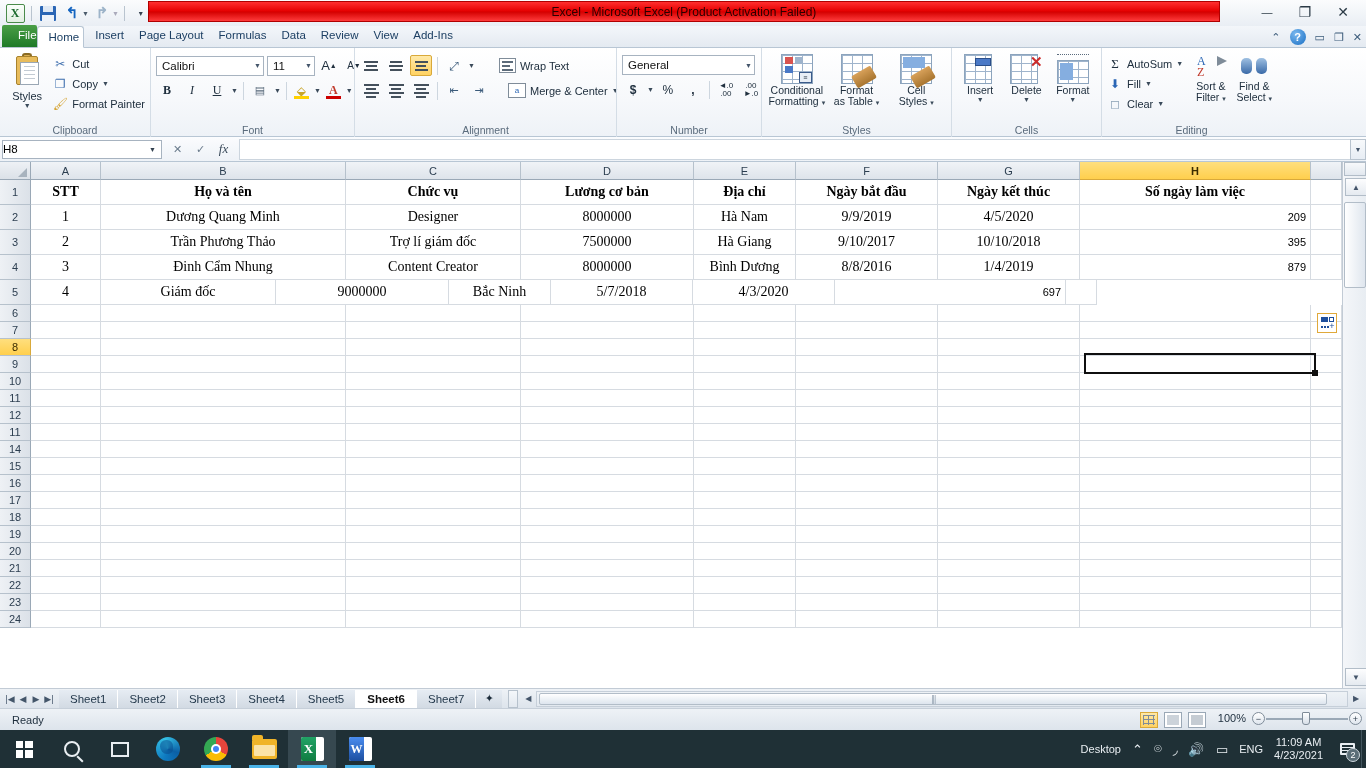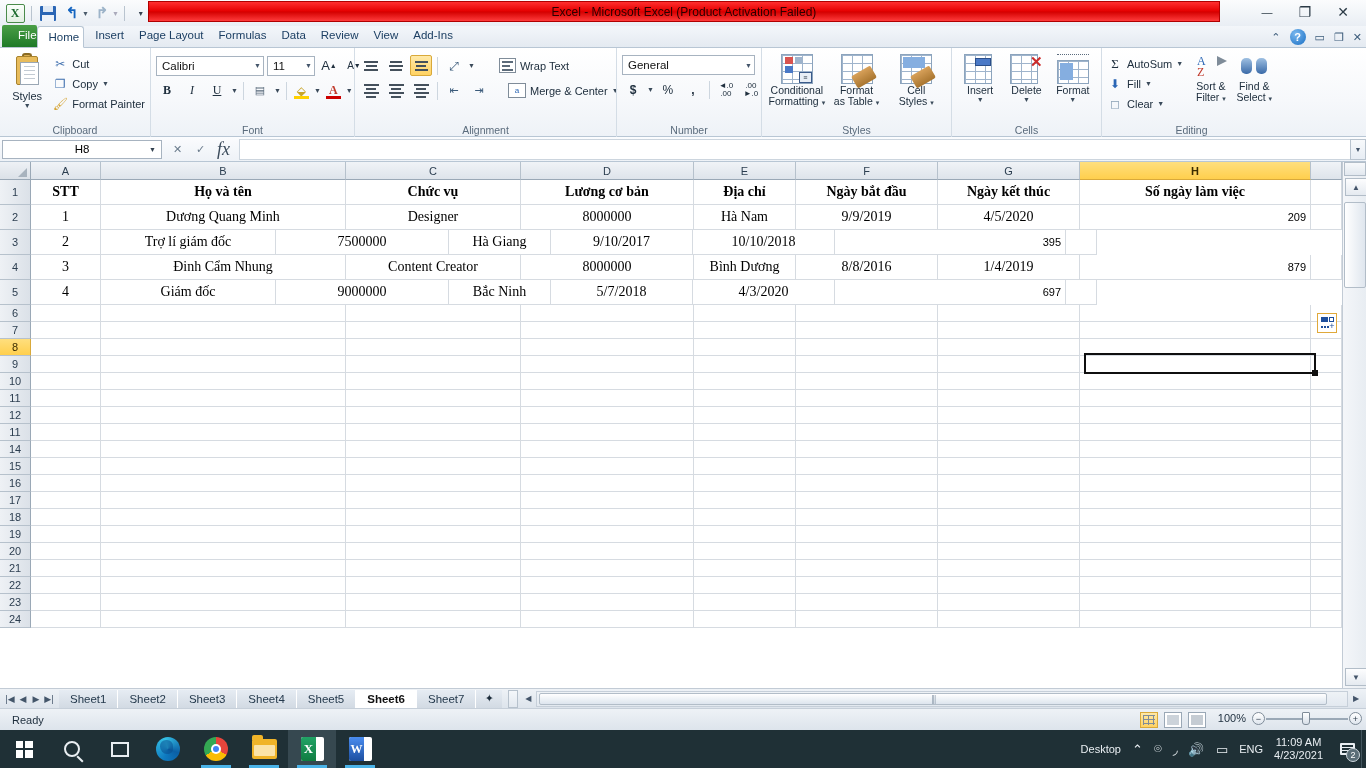--- a/index.html
+++ b/index.html
@@ -160,27 +160,27 @@
   .sum-glyph { font-size: 13px; font-family:"Liberation Serif",serif; }
 
   
   .formulabar {
     position: absolute; top: 137px; left: 0; width: 1366px; height: 25px;
     background: linear-gradient(#fbfcfe,#eef2f7); display: flex; align-items: center;
     border-bottom: 1px solid #b8c6d4;
   }
   .namebox {
     width: 160px; height: 19px; margin-left: 2px; background: #fff; border: 1px solid #a7b3c0;
-    display: flex; align-items: center; justify-content: center; position: relative; font-size: 11.5px;
+    display: flex; align-items: center; justify-content: flex-start; position: relative; font-size: 11.5px;
   }
   .namebox .nb-caret { position: absolute; right: 5px; font-size: 7px; color:#33414f; }
   .fbtns { display: flex; align-items: center; margin: 0 4px; }
   .fbtn { width: 23px; height: 20px; display:flex; align-items:center; justify-content:center;
           font-size: 11px; color: #6a7b8c; }
-  .fx { font-family:"Liberation Serif", serif; font-style: italic; font-size: 18px; color:#3b4b5b; }
+  .fx { font-family:"Liberation Serif", serif; font-style: italic; font-size: 13px; color:#3b4b5b; }
   .fcontent { flex:1; height: 21px; background:#fff; border:1px solid #ccd5de; border-right:none; }
   .fdrop { width: 16px; height: 21px; background: linear-gradient(#f7f9fb,#e7edf4); border:1px solid #b8c3ce;
            display:flex; align-items:center; justify-content:center; font-size:7px; color:#44556a; }
 
   
   .gridwrap { position: absolute; top: 162px; left: 0; width: 1366px; height: 526px; background: #fff; }
   .colhead { position:absolute; top:0; left:0; height: 18px; width: 1342px; display: flex;
              background: linear-gradient(#f0f3f7,#dde3ea); font-size: 11px; color: #2c3e50; }
   .corner { width: 31px; height: 18px; background: linear-gradient(#eef1f5,#dbe1e8);
             border-right: 1px solid #9aa8b6; border-bottom: 1px solid #9aa8b6; position: relative; }
@@ -720,20 +720,21 @@
         <div class="gcell ctr" style="width:173px">8000000</div>
         <div class="gcell ctr" style="width:102px">Hà Nam</div>
         <div class="gcell ctr" style="width:142px">9/9/2019</div>
         <div class="gcell ctr" style="width:142px">4/5/2020</div>
         <div class="gcell rt" style="width:231px">209</div>
         <div class="gcell" style="width:31px"></div>
       </div>
 
       <div class="grow big">
         <div class="gcell ctr" style="width:70px">2</div>
+        <div class="gcell ctr" style="width:245px">Trần Phương Thảo</div>
         <div class="gcell ctr" style="width:175px">Trợ lí giám đốc</div>
         <div class="gcell ctr" style="width:173px">7500000</div>
         <div class="gcell ctr" style="width:102px">Hà Giang</div>
         <div class="gcell ctr" style="width:142px">9/10/2017</div>
         <div class="gcell ctr" style="width:142px">10/10/2018</div>
         <div class="gcell rt" style="width:231px">395</div>
         <div class="gcell" style="width:31px"></div>
       </div>
 
       <div class="grow big">

